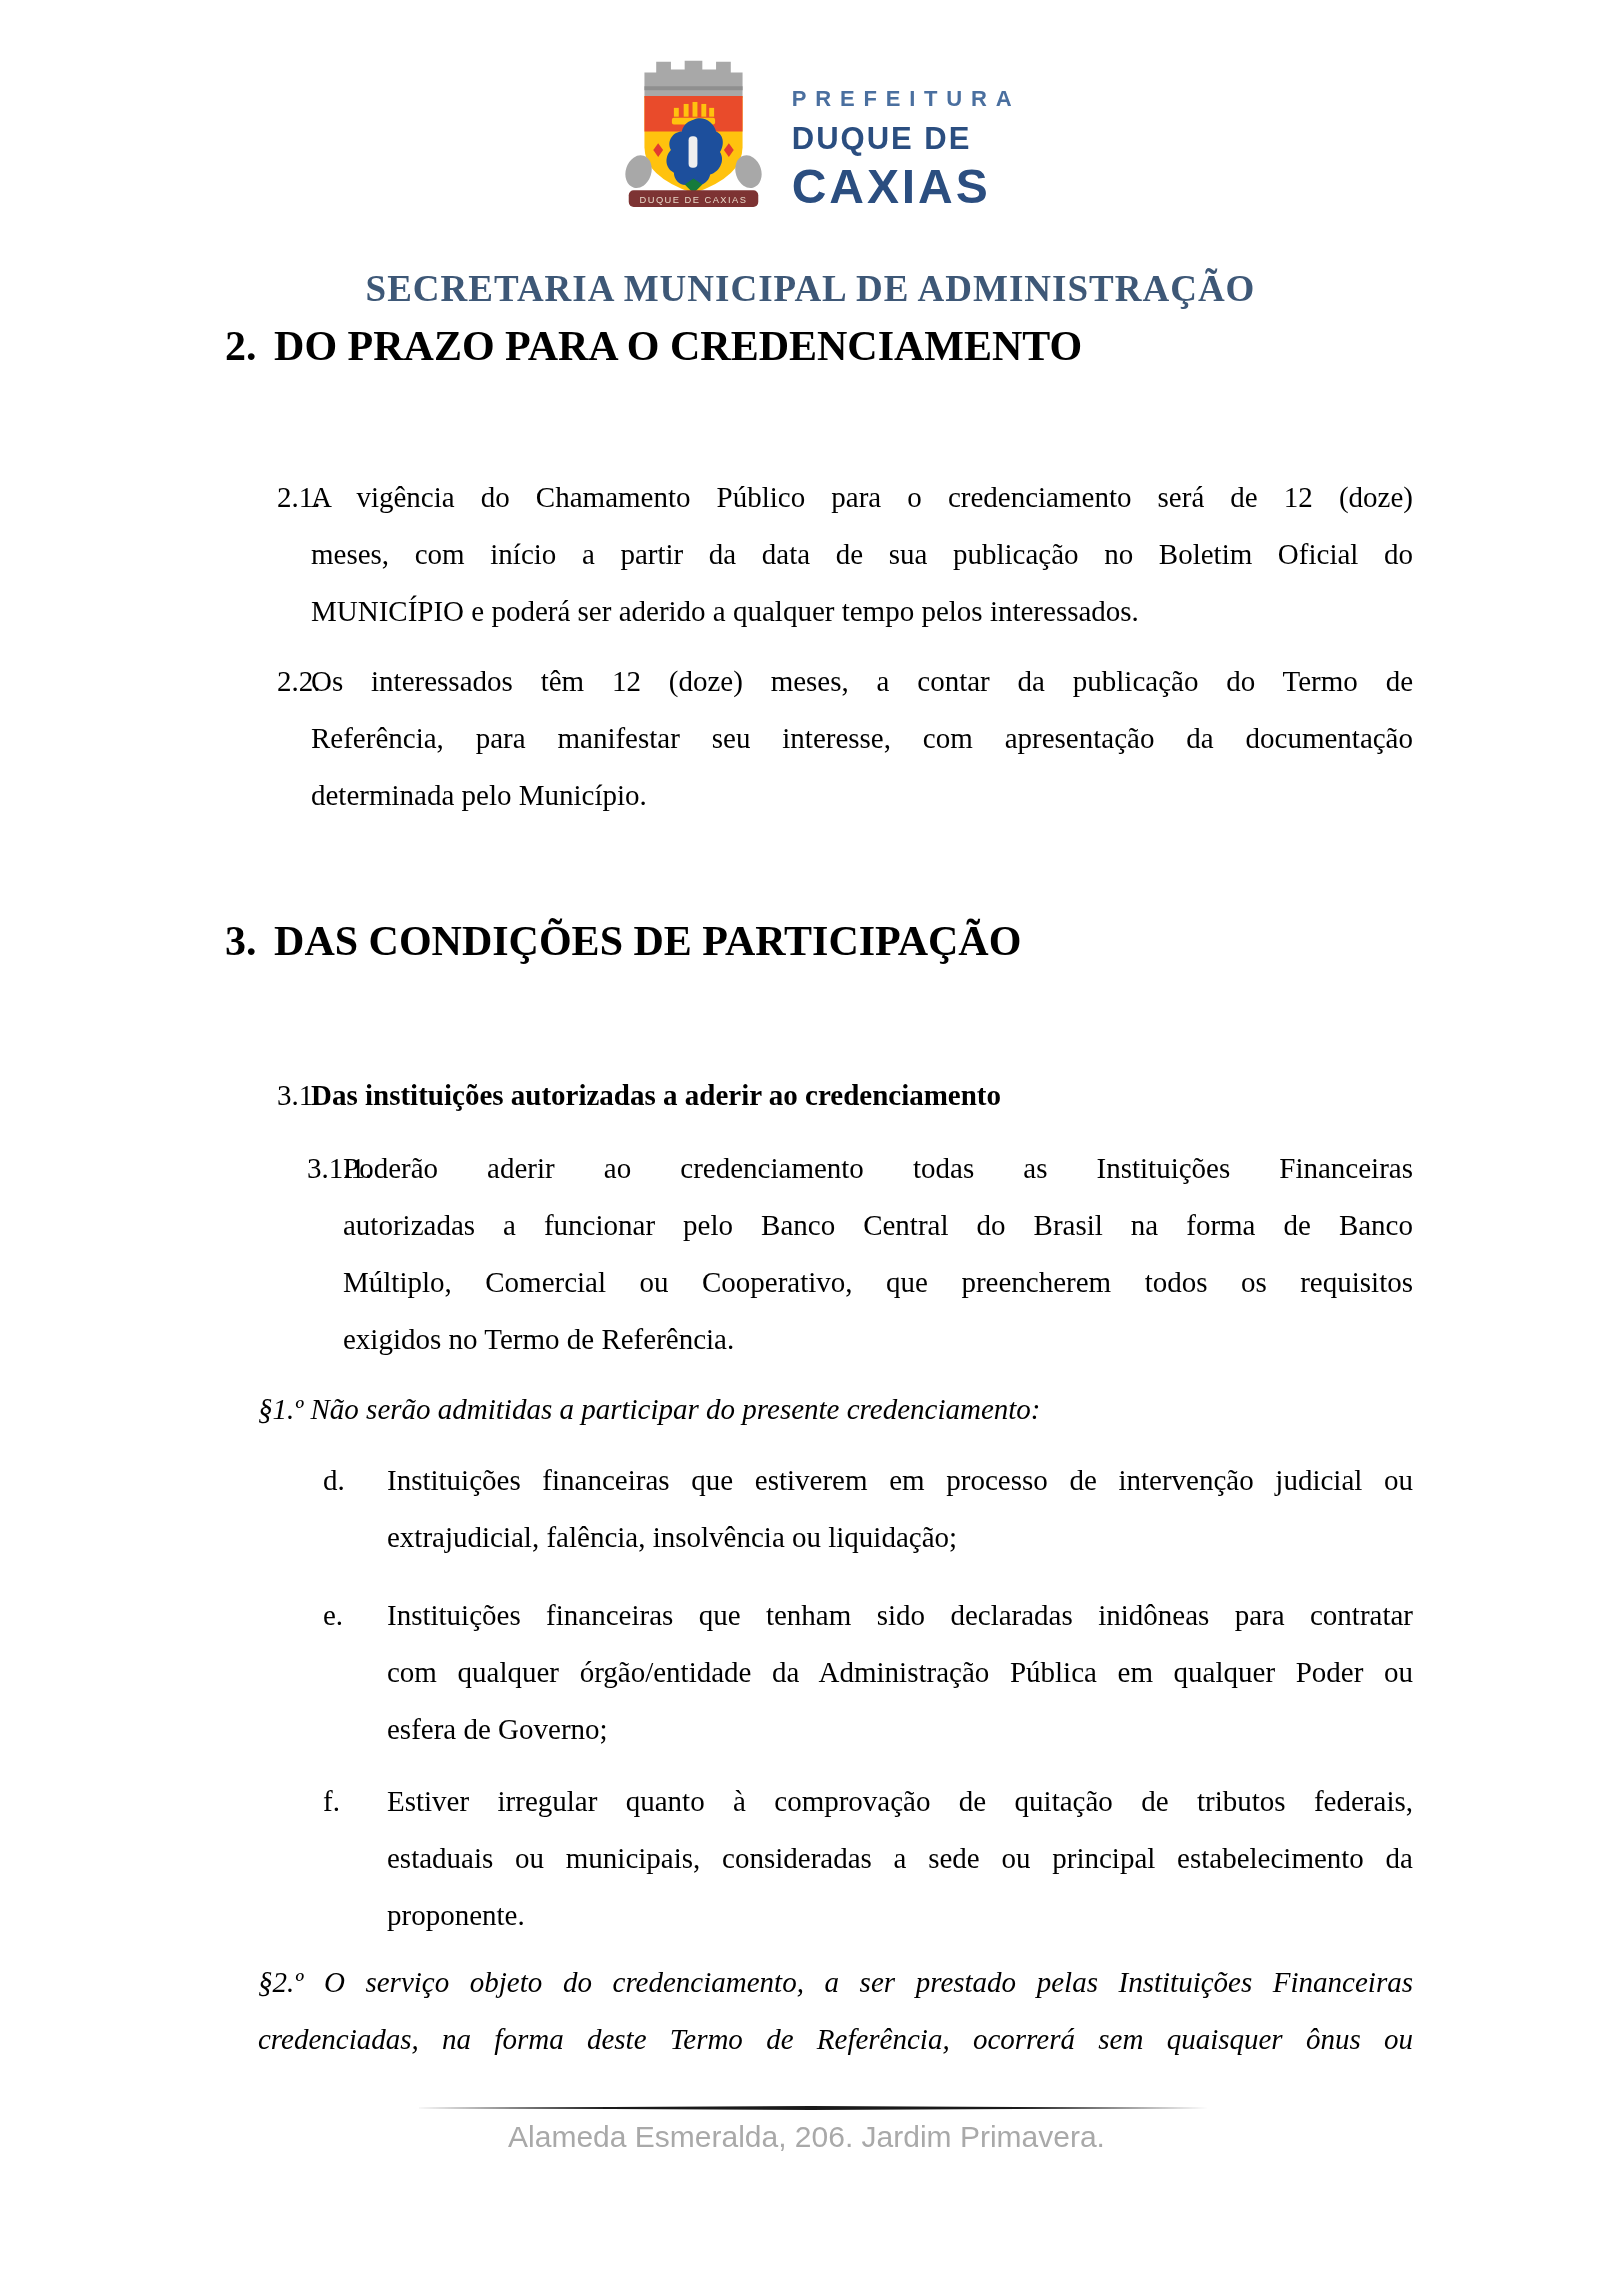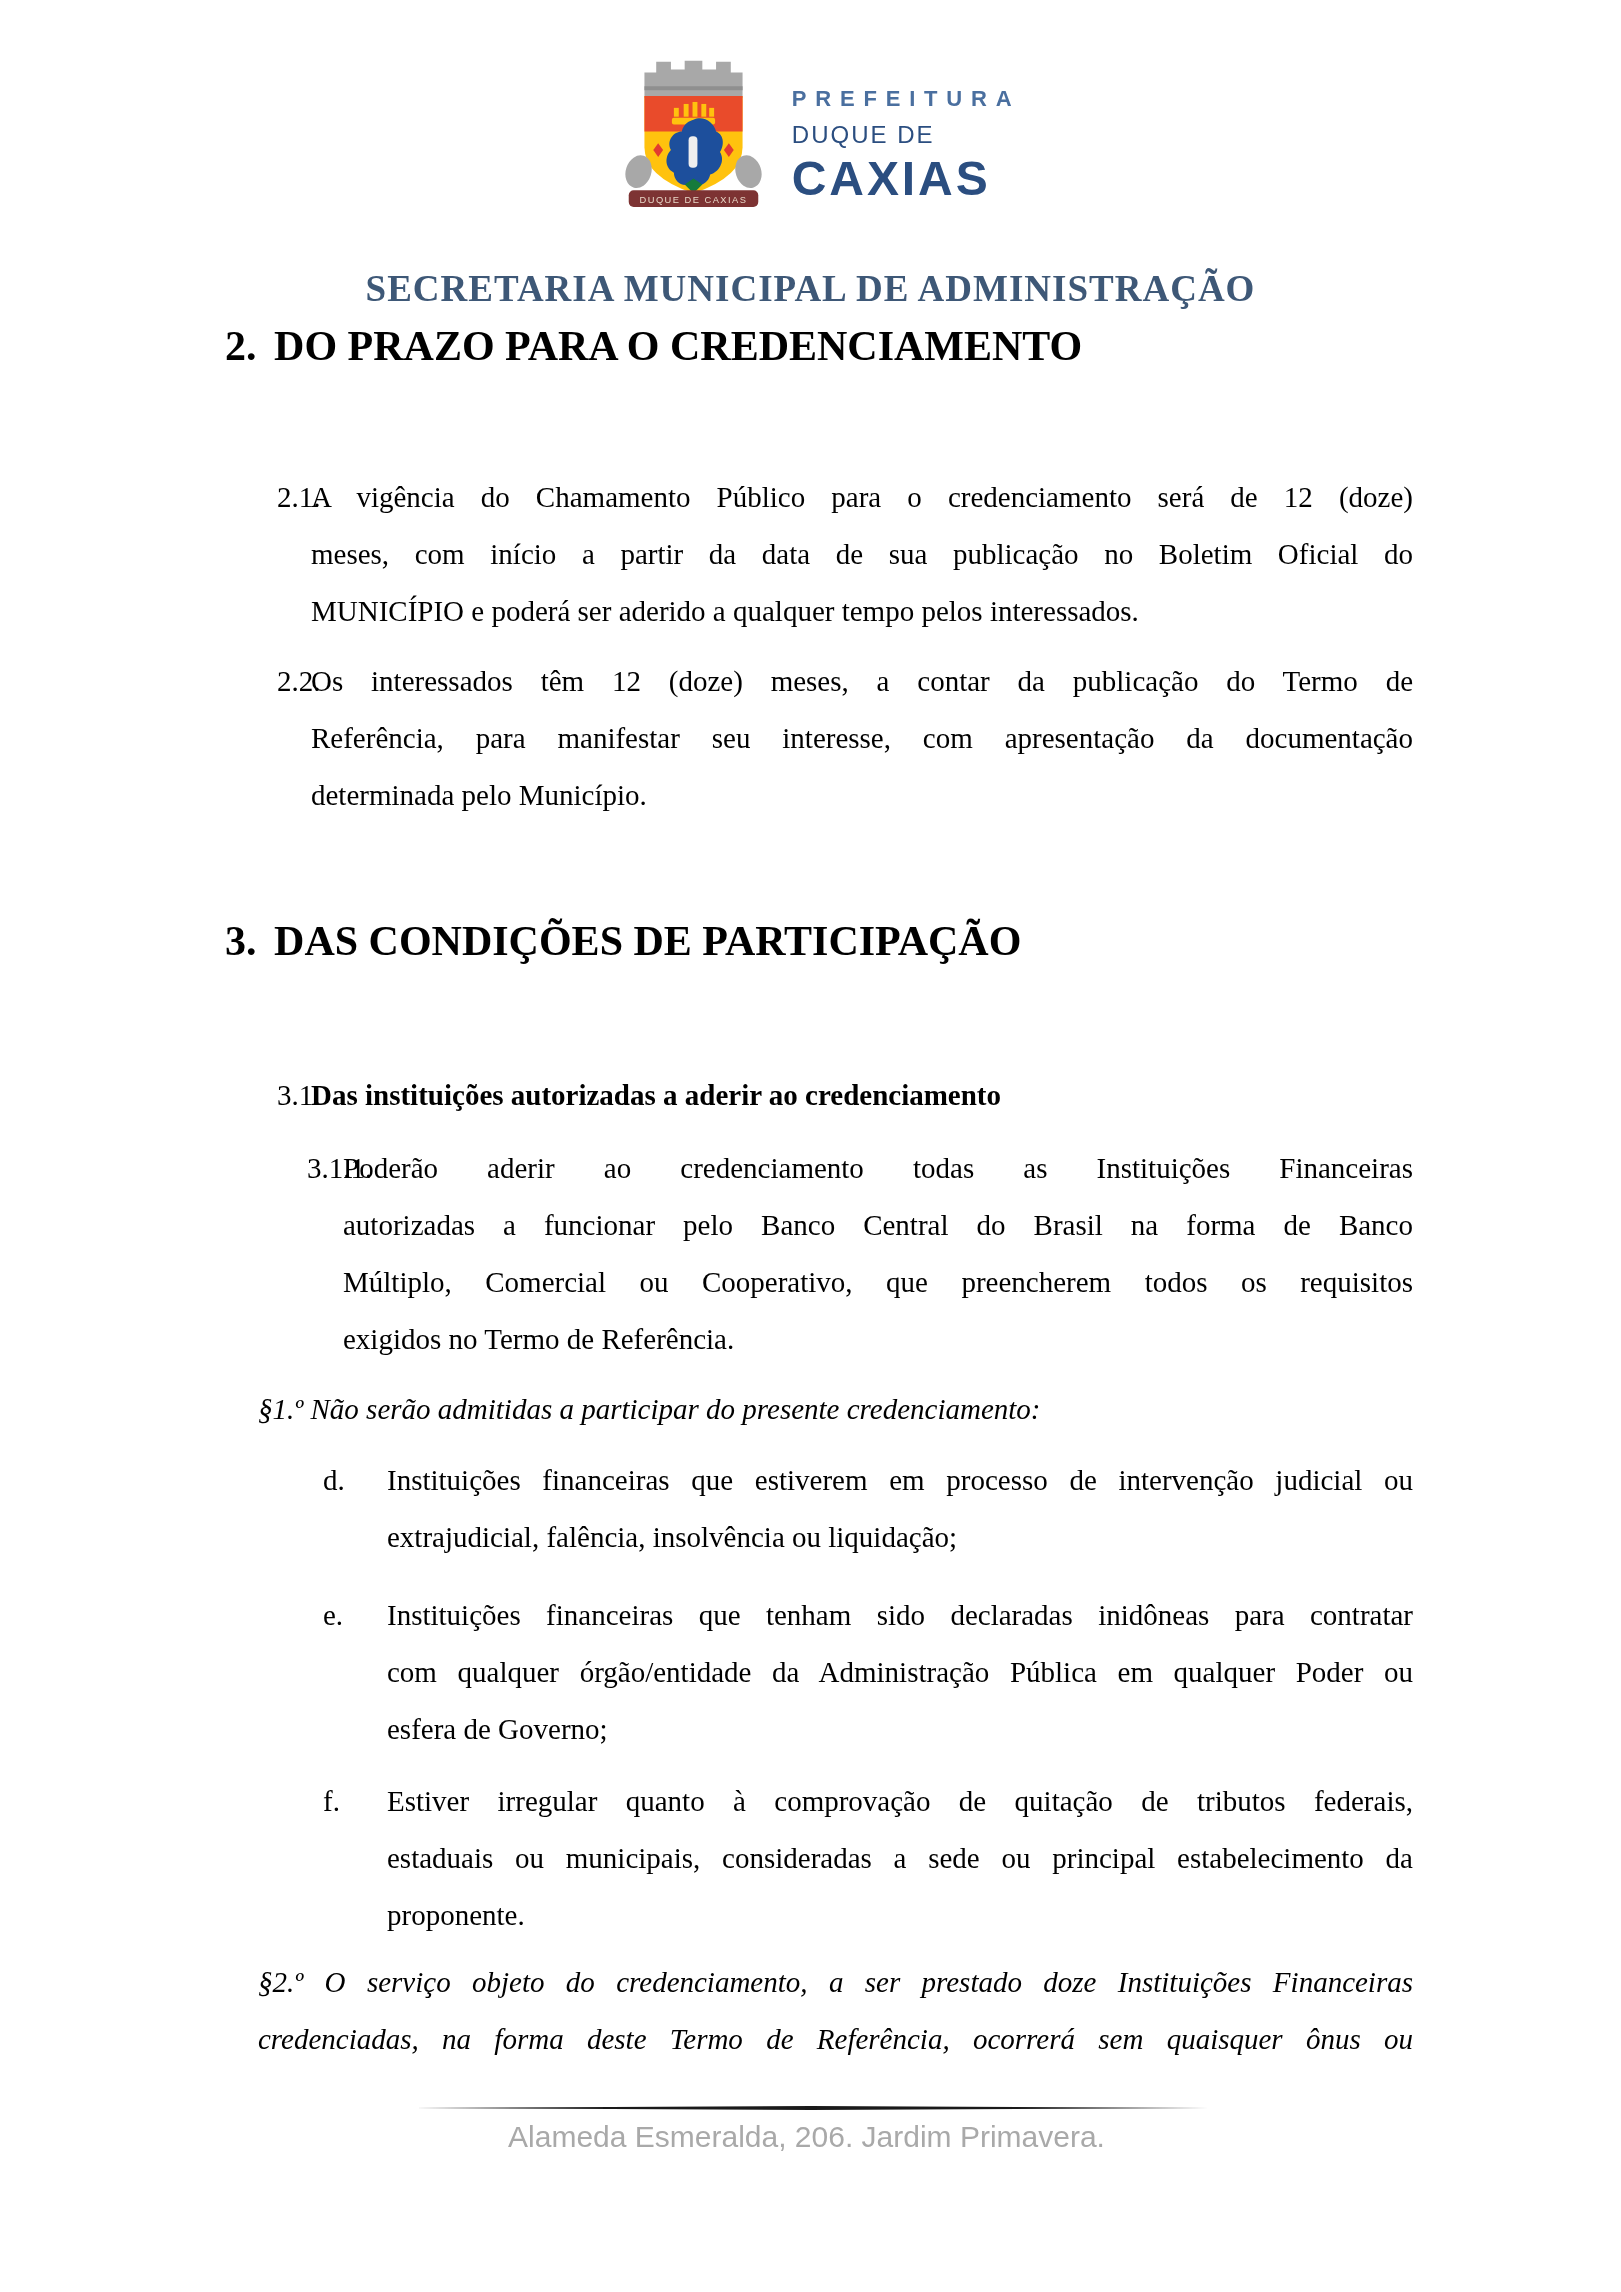--- a/index.html
+++ b/index.html
@@ -10,21 +10,21 @@
     background:#ffffff;
     font-family:"Liberation Serif","DejaVu Serif",serif;
     color:#000;
     overflow:hidden;
   }
   
   .logo{position:absolute;top:43px;left:0;right:0;display:flex;justify-content:center;align-items:flex-start;gap:19.6px;}
   .crest{width:157px;height:169px;display:block;}
   .wordmark{margin-top:43px;width:214px;font-family:"Liberation Sans","DejaVu Sans",sans-serif;}
   .wm-pref{font-size:22px;font-weight:bold;letter-spacing:8.8px;color:#4a6f9f;white-space:nowrap;}
-  .wm-l1{margin-top:8.8px;font-size:24px;font-weight:normal;letter-spacing:2px;color:#2b4e80;white-space:nowrap;}
+  .wm-l1{margin-top:8.8px;font-size:31px;font-weight:bold;letter-spacing:2px;color:#2b4e80;white-space:nowrap;}
   .wm-l2{margin-top:2px;font-size:48px;font-weight:bold;letter-spacing:2.9px;color:#2b4e80;white-space:nowrap;}
   
   .gov{position:absolute;left:0;right:0;text-align:center;font-weight:bold;color:#3e5877;font-size:37px;letter-spacing:1px;line-height:43px;}
   .gov1{top:218px;}
   .gov2{top:267px;}
   
   .blk{position:absolute;font-size:29px;line-height:57px;}
   .heading{left:225px;right:208px;font-size:42px;font-weight:bold;line-height:47px;display:flex;gap:17.6px;}
   .h2{top:323px;}
   .h3{top:918px;}
@@ -163,21 +163,21 @@
   <div class="blk letter lf">
     <span class="lbl">f.</span>
     <div class="jline">Estiver irregular quanto à comprovação de quitação de tributos federais,</div>
     <div class="jline">estaduais ou municipais, consideradas a sede ou principal estabelecimento da</div>
     <div class="lline">proponente.</div>
   </div>
 
   <div class="blk para p2">
     <div class="jline">
       <span>§2.º</span>
-      <span>O serviço objeto do credenciamento, a ser prestado doze Instituições Financeiras</span>
+      <span>O serviço objeto do credenciamento, a ser prestado pelas Instituições Financeiras</span>
     </div>
     <div class="jline">credenciadas, na forma deste Termo de Referência, ocorrerá sem quaisquer ônus ou</div>
   </div>
 
   <svg class="footer-divider" viewBox="0 0 810 4" preserveAspectRatio="none" xmlns="http://www.w3.org/2000/svg">
     <polygon points="0,2 405,0 810,2 405,4" fill="#1a1a1a"></polygon>
   </svg>
   <div class="footer-address">Alameda Esmeralda, 206. Jardim Primavera.</div>
 
 </div>

